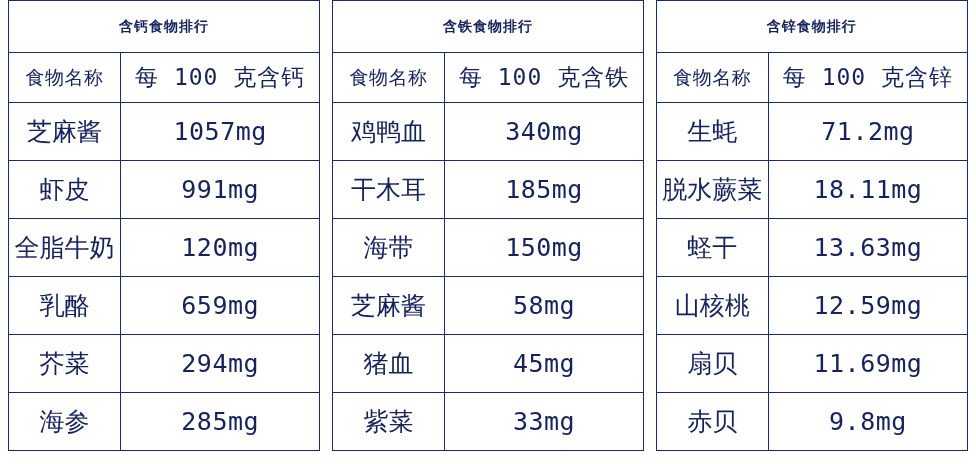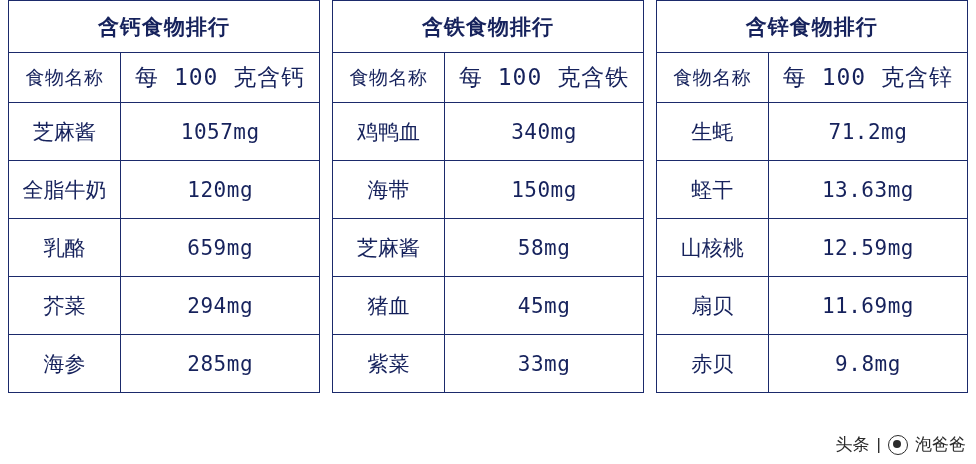--- a/index.html
+++ b/index.html
@@ -29,21 +29,21 @@
   table.nutri td {
     border: 1px solid #1b2a6b;
     text-align: center;
     vertical-align: middle;
     color: #16225c;
     padding: 0;
   }
   
   .grp-head {
     height: 52px;
-    font-size: 21px;
+    font-size: 14px;
     font-weight: bold;
     color: #101b4d;
     letter-spacing: 1px;
   }
   .spacer-col {
     border: none !important;
     width: 12px;
     background: #ffffff;
   }
   
@@ -53,21 +53,21 @@
     color: #1a2a80;
     letter-spacing: 0.5px;
   }
   .sub-head .mono {
     font-family: "DejaVu Sans Mono", monospace;
     font-size: 23px;
     letter-spacing: 1px;
   }
   .data-row td {
     height: 57px;
-    font-size: 21px;
+    font-size: 25px;
   }
   .val {
     font-family: "DejaVu Sans Mono", monospace;
     font-size: 17px;
     letter-spacing: 0.5px;
     margin-top: 36px;
   }
   .name-col { width: 106px; }
   .val-col  { width: 188px; }
 
@@ -143,20 +143,30 @@
         <td>芝麻酱</td>
         <td class="val">1057mg</td>
         <td class="spacer-col"></td>
         <td>鸡鸭血</td>
         <td class="val">340mg</td>
         <td class="spacer-col"></td>
         <td>生蚝</td>
         <td class="val">71.2mg</td>
       </tr>
 
+      <tr class="data-row">
+        <td>虾皮</td>
+        <td class="val">991mg</td>
+        <td class="spacer-col"></td>
+        <td>干木耳</td>
+        <td class="val">185mg</td>
+        <td class="spacer-col"></td>
+        <td>脱水蕨菜</td>
+        <td class="val">18.11mg</td>
+      </tr>
 
       <tr class="data-row">
         <td>全脂牛奶</td>
         <td class="val">120mg</td>
         <td class="spacer-col"></td>
         <td>海带</td>
         <td class="val">150mg</td>
         <td class="spacer-col"></td>
         <td>蛏干</td>
         <td class="val">13.63mg</td>
@@ -190,20 +200,14 @@
         <td class="spacer-col"></td>
         <td>紫菜</td>
         <td class="val">33mg</td>
         <td class="spacer-col"></td>
         <td>赤贝</td>
         <td class="val">9.8mg</td>
       </tr>
     </tbody>
   </table>
 
-  <div class="watermark">
-    <span>头条</span>
-    <span class="wm-sep">|</span>
-    <span class="wm-logo"></span>
-    <span>泡爸爸</span>
-  </div>
 
 </div>
 
 </body></html>

